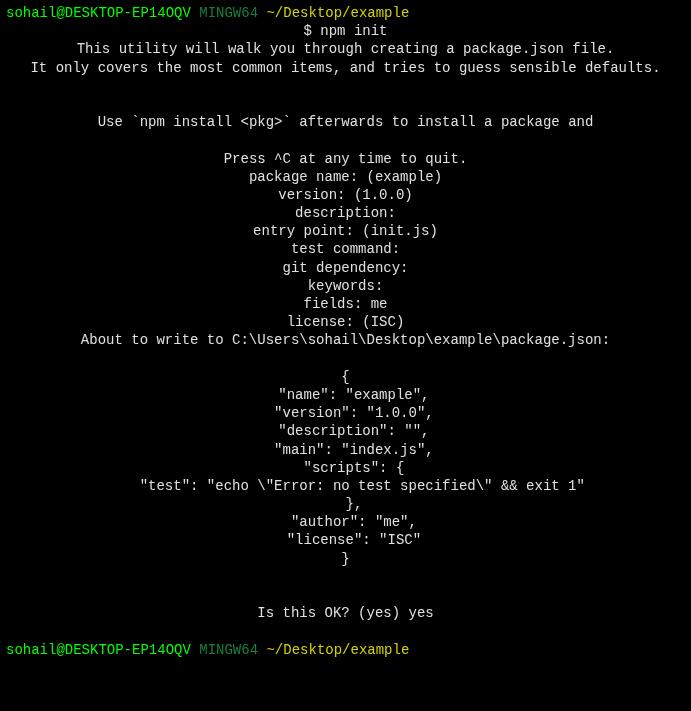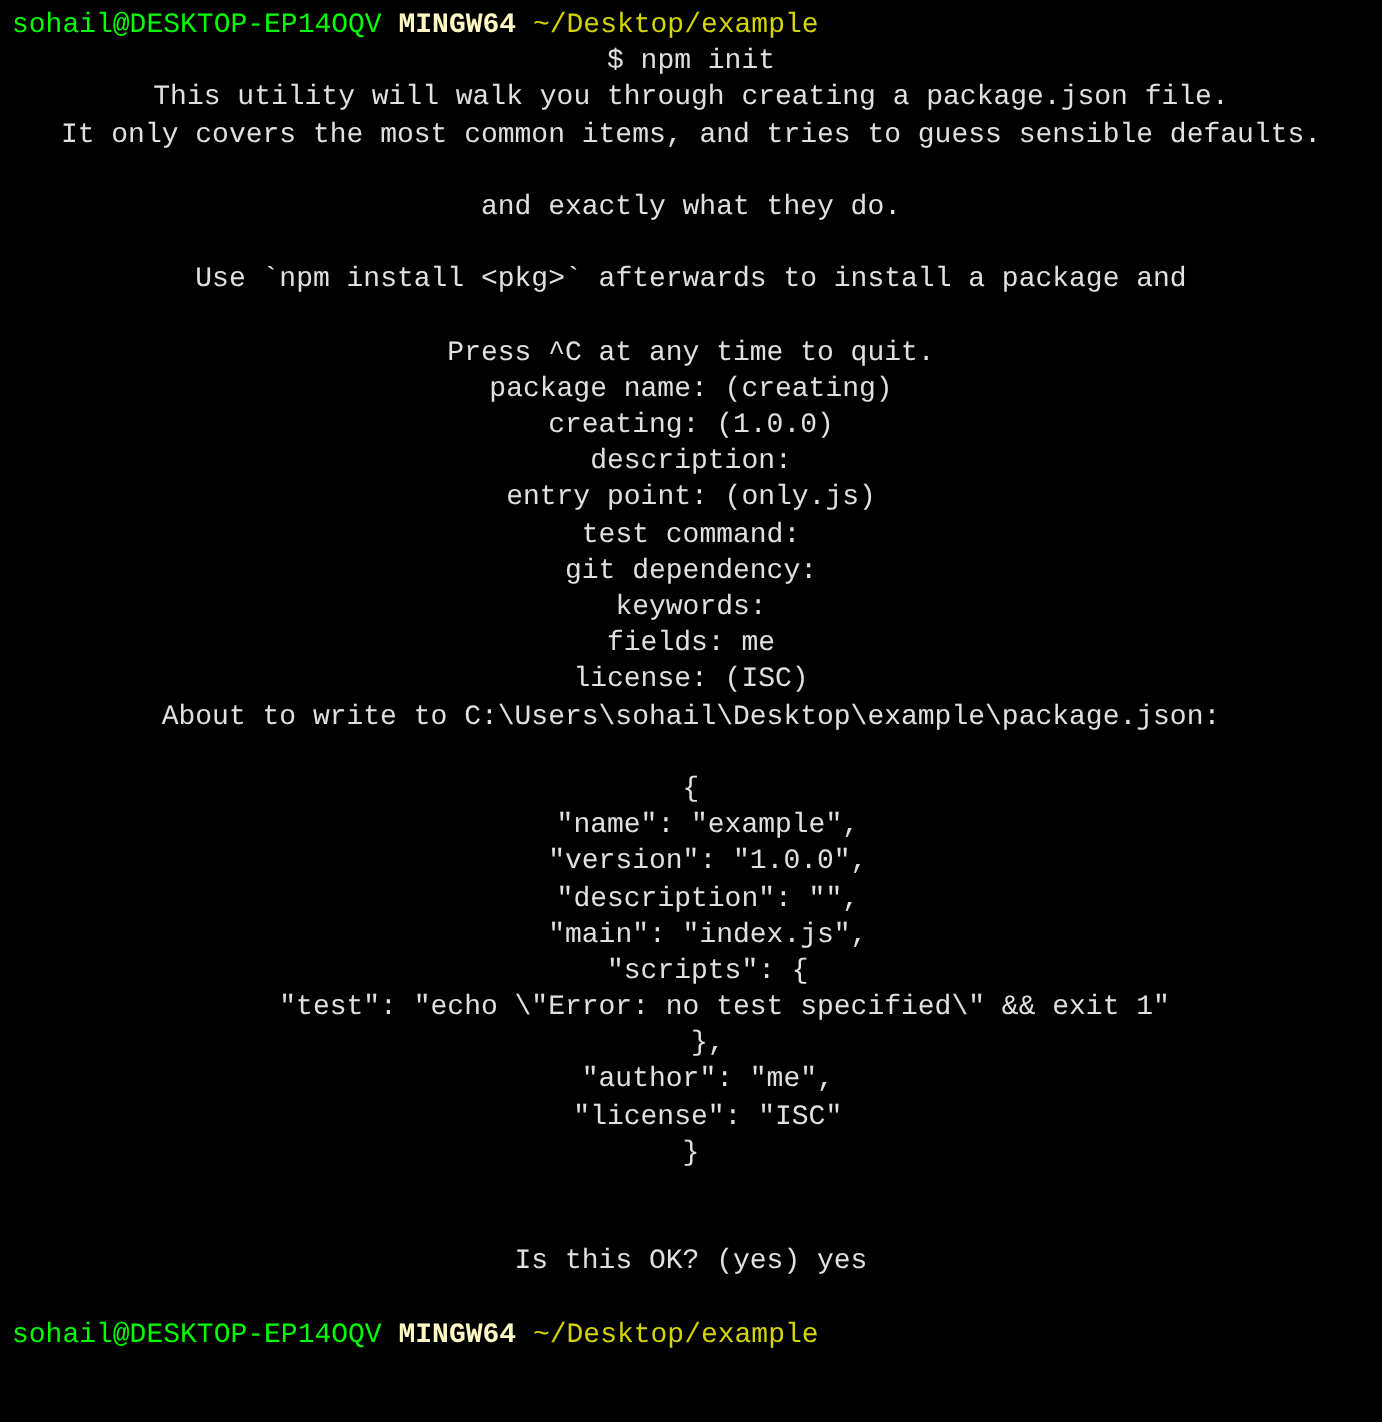--- a/index.html
+++ b/index.html
@@ -15,22 +15,21 @@
       line-height: 1.3;
       padding: 4px 6px;
       width: 691px;
       height: 711px;
       overflow: hidden;
     }
     .user {
       color: #00ff00;
     }
     .mingw {
-      color: #fef9c3;
-      font-weight: bold;
+      color: #15803d;
     }
     .path {
       color: #d4d400;
     }
     .white {
       color: #e0e0e0;
       text-align: center;
     }
     .line {
       white-space: pre;
@@ -38,29 +37,28 @@
   </style>
 </head>
 <body>
 
 <div>
   <div class="line"><span class="user">sohail@DESKTOP-EP14OQV</span> <span class="mingw">MINGW64</span> <span class="path">~/Desktop/example</span></div>
   <div class="line white">$ npm init</div>
   <div class="line white">This utility will walk you through creating a package.json file.</div>
   <div class="line white">It only covers the most common items, and tries to guess sensible defaults.</div>
   <div class="line white">&nbsp;</div>
-  <div class="line white">and exactly what they do.</div>
   <div class="line white">&nbsp;</div>
   <div class="line white">Use `npm install &lt;pkg&gt;` afterwards to install a package and</div>
   <div class="line white">&nbsp;</div>
   <div class="line white">Press ^C at any time to quit.</div>
-  <div class="line white">package name: (creating)</div>
-  <div class="line white">creating: (1.0.0)</div>
+  <div class="line white">package name: (example)</div>
+  <div class="line white">version: (1.0.0)</div>
   <div class="line white">description:</div>
-  <div class="line white">entry point: (only.js)</div>
+  <div class="line white">entry point: (init.js)</div>
   <div class="line white">test command:</div>
   <div class="line white">git dependency:</div>
   <div class="line white">keywords:</div>
   <div class="line white">fields: me</div>
   <div class="line white">license: (ISC)</div>
   <div class="line white">About to write to C:\Users\sohail\Desktop\example\package.json:</div>
   <div class="line white">&nbsp;</div>
   <div class="line white">{</div>
   <div class="line white">  "name": "example",</div>
   <div class="line white">  "version": "1.0.0",</div>

